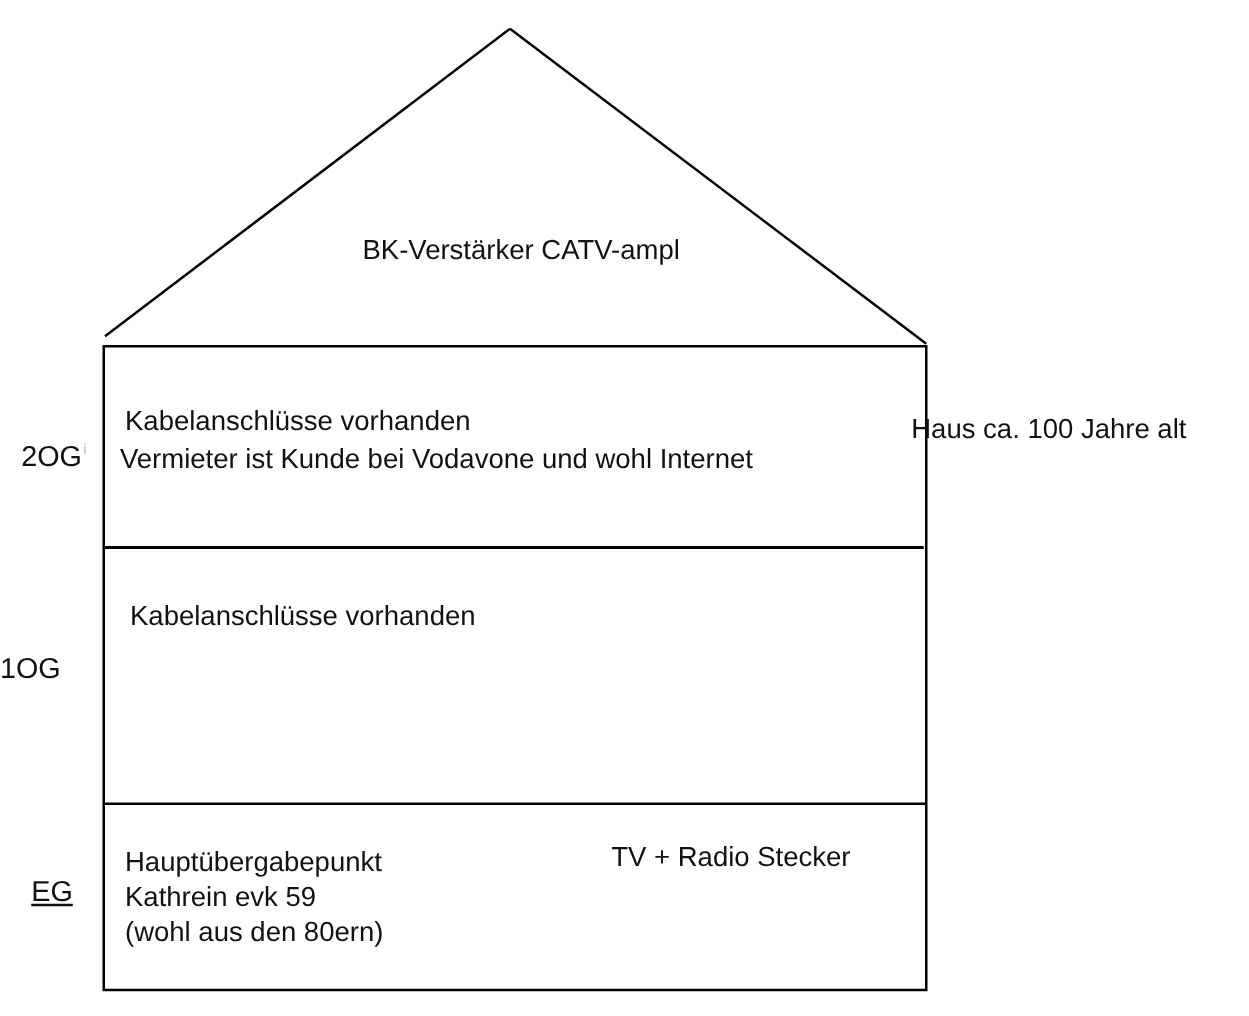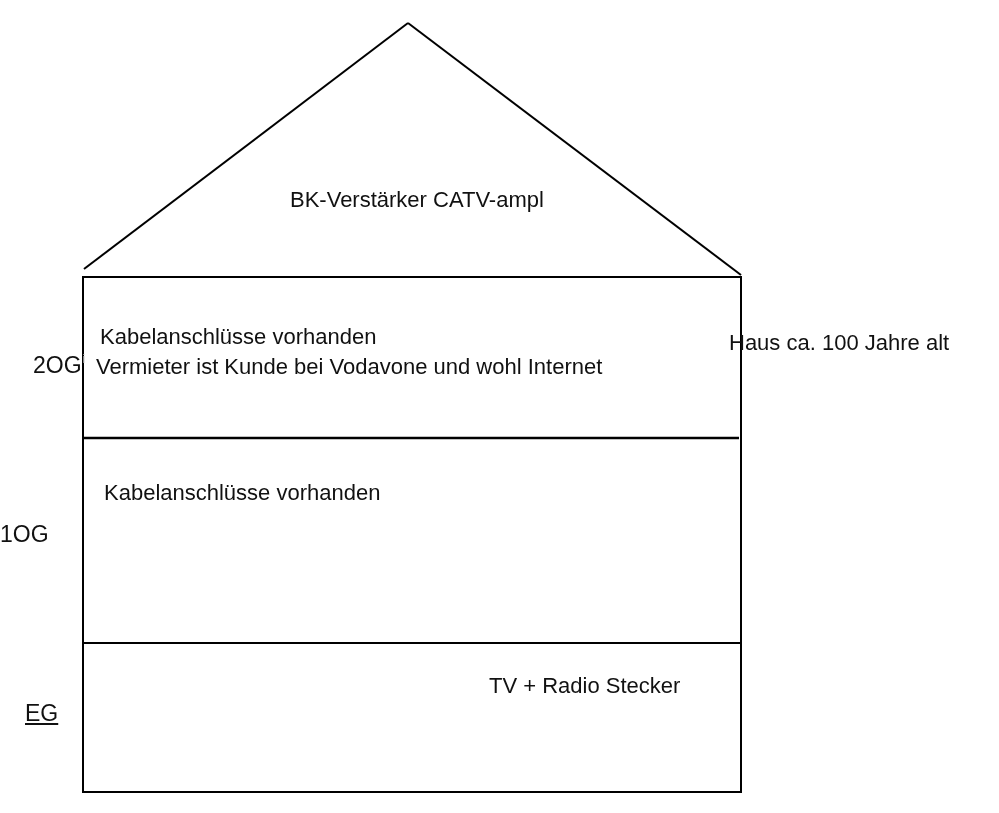--- a/index.html
+++ b/index.html
@@ -59,35 +59,40 @@
   </svg>
 
   <div class="txt" style="left:290px; top:143px;margin-top:42px;">
     <div>BK-Verstärker CATV-ampl</div>
   </div>
 
   <div class="txt" style="left:729px; top:329px; line-height:28px;">
     <div>Haus ca. 100 Jahre alt</div>
   </div>
 
-  <div class="txt floor-label" style="left:17px; top:347px;margin-left:16px;">
+  <div class="txt floor-label" style="left:17px; top:347px;">
     <span>2OG</span><span class="label-mark">i</span>
   </div>
   <div class="txt" style="left:100px; top:322px; line-height:30px;">
     <div>Kabelanschlüsse vorhanden</div>
     <div style="margin-left:-4px;">Vermieter ist Kunde bei Vodavone und wohl Internet</div>
   </div>
 
   <div class="txt floor-label" style="left:0; top:522px;">
     <span>1OG</span>
   </div>
   <div class="txt" style="left:104px; top:478px;">
     <div>Kabelanschlüsse vorhanden</div>
   </div>
 
   <div class="txt floor-label" style="left:25px; top:701px;text-decoration:underline;">
     <span>EG</span>
   </div>
+  <div class="txt eg-block" style="left:100px; top:676px;">
+    <div>Hauptübergabepunkt</div>
+    <div>Kathrein evk 59</div>
+    <div>(wohl aus den 80ern)</div>
+  </div>
   <div class="txt" style="left:489px; top:671px;">
     <span>TV + Radio Stecker</span>
   </div>
 
 </div>
 
 </body></html>

